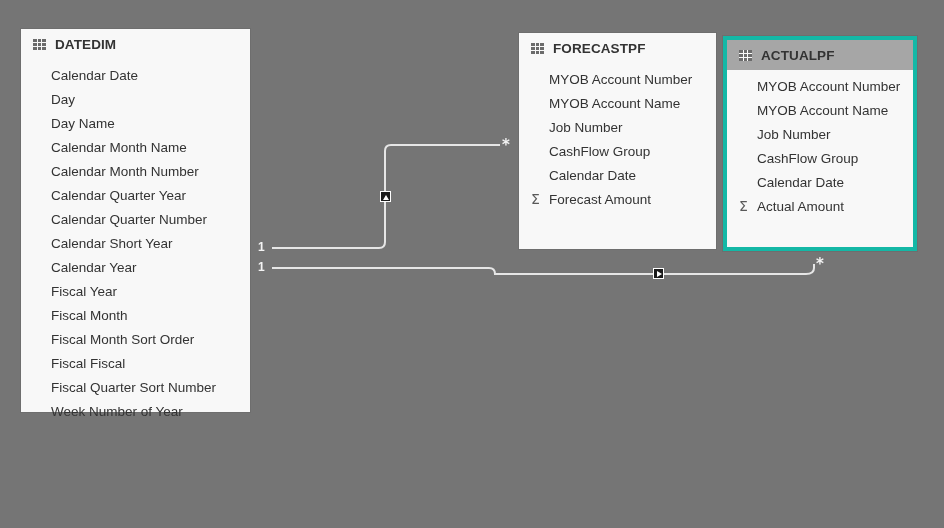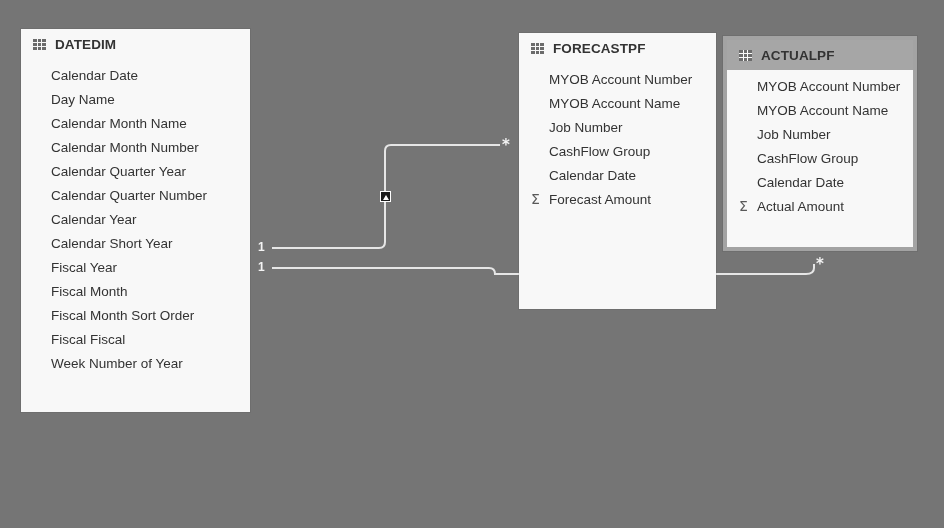--- a/index.html
+++ b/index.html
@@ -29,21 +29,21 @@
   }
   
   .tbl {
     position: absolute;
     background: #f8f8f8;
     box-sizing: border-box;
     z-index: 3;
     box-shadow: 0 0 0 1px rgba(0,0,0,0.06);
   }
   .tbl.sel {
-    border: 4px solid #a3a3a3;
+    border: 4px solid #14b8a6;
     background: #f8f8f8;
   }
   .tbl-head {
     display: flex;
     align-items: center;
     height: 30px;
     padding: 0 0 0 12px;
     box-sizing: border-box;
   }
   .tbl.sel .tbl-head {
@@ -116,21 +116,21 @@
     font-family: "DejaVu Sans", sans-serif;
   }
   .field .fname {
     display: inline-block;
   }
   
   #tbl-datedim {
     left: 21px; top: 29px; width: 229px; height: 383px;
   }
   #tbl-forecastpf {
-    left: 519px; top: 33px; width: 197px; height: 276px;
+    left: 519px; top: 33px; width: 197px; height: 216px;
   }
   #tbl-actualpf {
     left: 723px; top: 36px; width: 194px; height: 215px;
   }
   
   .card-label {
     position: absolute;
     z-index: 2;
     font-size: 12px;
     font-weight: bold;
@@ -212,51 +212,57 @@
           <i></i>
           <i class="b"></i>
         </span>
       <span class="tbl-title">DATEDIM</span>
     </div>
     <ul class="fields">
       <li class="field">
           <span class="fname">Calendar Date</span>
         </li>
       <li class="field">
+          <span class="fname">Day</span>
+        </li>
+      <li class="field">
           <span class="fname">Day Name</span>
         </li>
       <li class="field">
           <span class="fname">Calendar Month Name</span>
         </li>
       <li class="field">
           <span class="fname">Calendar Month Number</span>
         </li>
       <li class="field">
           <span class="fname">Calendar Quarter Year</span>
         </li>
       <li class="field">
           <span class="fname">Calendar Quarter Number</span>
         </li>
       <li class="field">
+          <span class="fname">Calendar  Short Year</span>
+        </li>
+      <li class="field">
           <span class="fname">Calendar  Year</span>
         </li>
       <li class="field">
-          <span class="fname">Calendar  Short Year</span>
-        </li>
-      <li class="field">
           <span class="fname">Fiscal Year</span>
         </li>
       <li class="field">
           <span class="fname">Fiscal Month</span>
         </li>
       <li class="field">
           <span class="fname">Fiscal Month Sort Order</span>
         </li>
       <li class="field">
           <span class="fname">Fiscal Fiscal</span>
+        </li>
+      <li class="field">
+          <span class="fname">Fiscal Quarter Sort Number</span>
         </li>
       <li class="field">
           <span class="fname">Week Number of Year</span>
         </li>
     </ul>
   </div>
 
   <div class="tbl" id="tbl-forecastpf">
     <div class="tbl-head">
       <span class="grid-icon">

